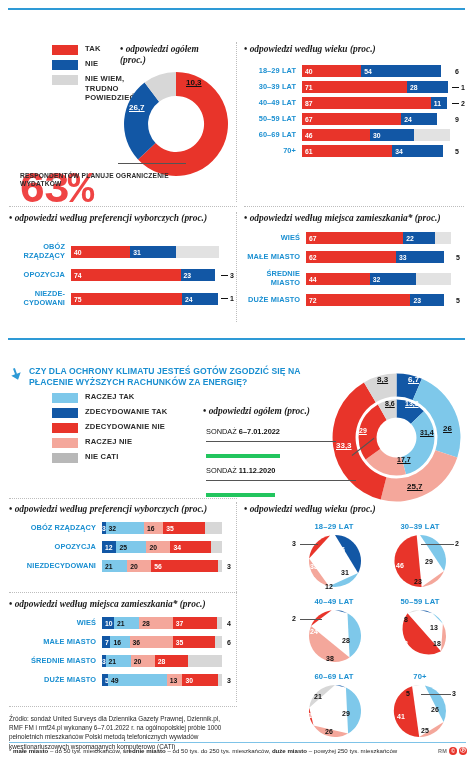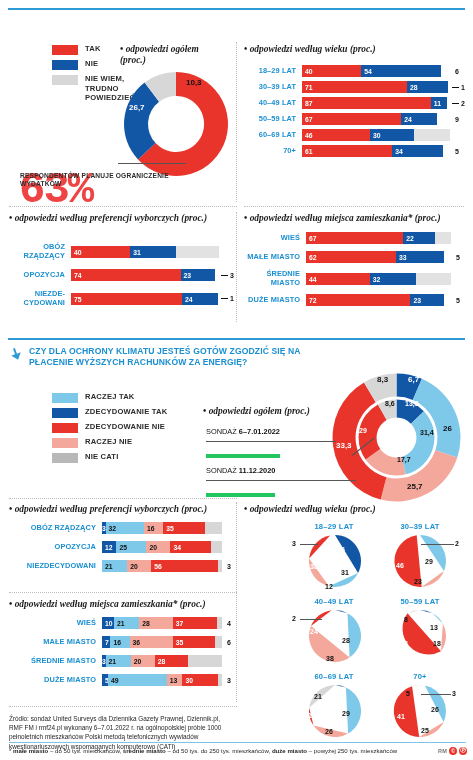--- a/index.html
+++ b/index.html
@@ -50,21 +50,21 @@
   .lead i{display:block;width:7px;height:1px;background:#111;}
 
   
   .big-pct{position:absolute;font-size:44px;font-weight:bold;color:#ef4444;
            letter-spacing:-2px;line-height:40px;font-family:Liberation Mono, monospace;margin-top:40px;}
   .big-sub{position:absolute;font-size:6.6px;font-weight:bold;color:#2b2b2b;
            line-height:8.4px;letter-spacing:.2px;}
   .big-rule{position:absolute;height:1px;background:#555;}
 
   
-  .dlab{position:absolute;font-size:8px;font-weight:bold;white-space:nowrap;}
+  .dlab{position:absolute;font-size:8px;font-weight:bold;white-space:nowrap;text-decoration:underline;}
   .dlab.sm{font-size:7px;}
 
   
   .sondaz{position:absolute;font-size:7.4px;color:#111;white-space:nowrap;}
   .sondaz b{font-weight:bold;}
   .sondaz u{text-decoration:none;display:block;border-bottom:4px solid #22c55e;padding-bottom:18px;}
   .callout-line{position:absolute;height:1px;background:#555;}
 
   
   .pie-box{position:absolute;}
@@ -318,21 +318,21 @@
           </div>
         <div class="seg" style="width:33.4px;background:#1257a5;">
             <span style="color:#fff">23</span>
           </div>
       </div>
       <div class="out-val">5</div>
     </div>
   </div>
 
   <div class="sec-rule" style="top:338px;"></div>
-  <div class="sec-head" style="left:9px;top:346px;width:330px;">
+  <div class="sec-head" style="left:9px;top:366px;width:330px;">
     <svg class="arrow-ico" viewBox="0 0 14 14">
       <path d="M1 1 L8 1 L8 7 L12 7 L7 13 L2 7 L6 7 L6 1 Z" fill="#2e9ad6" transform="rotate(-20 7 7)"></path>
     </svg>
     <div class="sec-title">CZY DLA OCHRONY KLIMATU JESTEŚ GOTÓW ZGODZIĆ SIĘ NA PŁACENIE WYŻSZYCH RACHUNKÓW ZA ENERGIĘ?</div>
   </div>
 
   <div class="legend" style="left:52px;top:392px;width:140px;">
     <div class="lg-row">
       <div class="sw" style="background:#7ec8ea;"></div>
       <div class="lg-lab">RACZEJ TAK</div>

